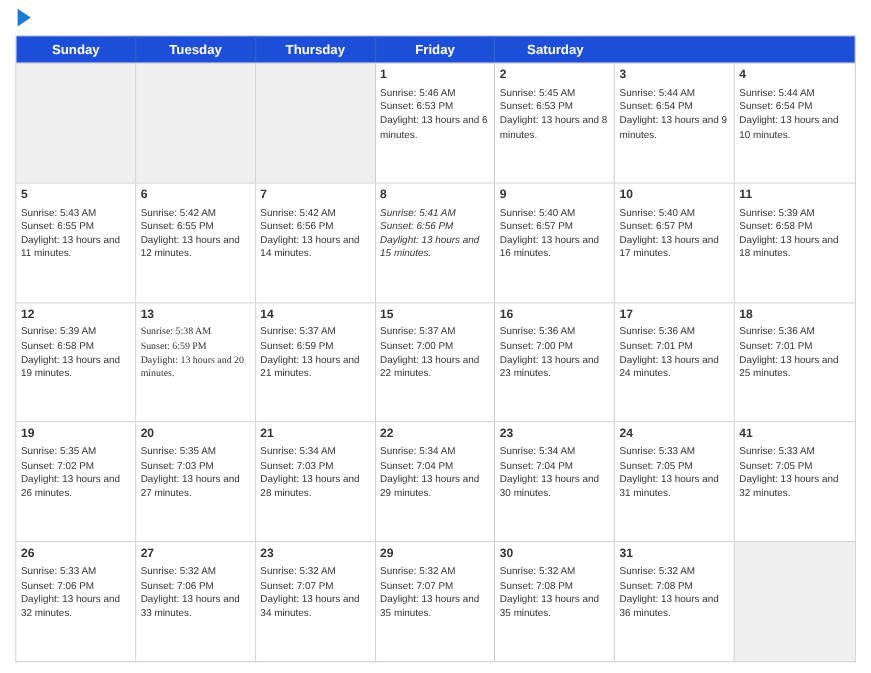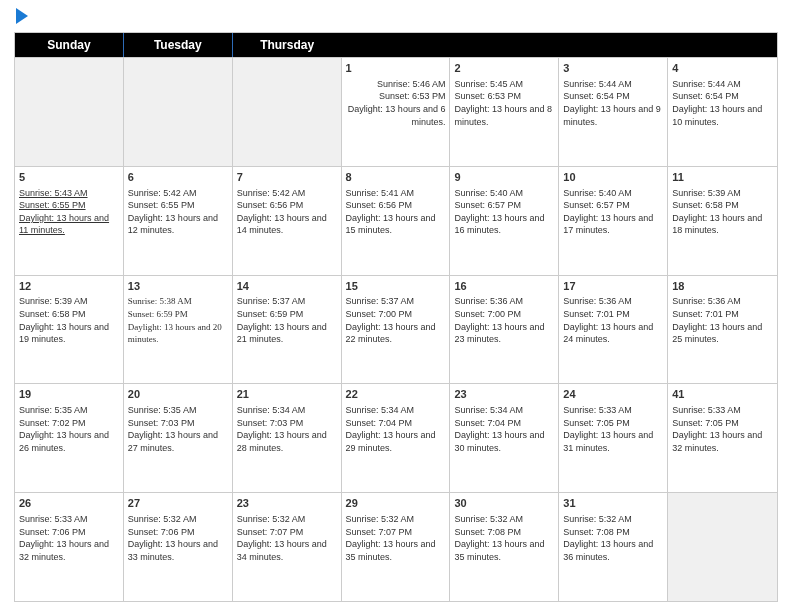--- a/index.html
+++ b/index.html
@@ -65,21 +65,21 @@
     }
     .calendar {
       flex: 1;
       display: flex;
       flex-direction: column;
       border: 1px solid #ccc;
     }
     .cal-header {
       display: grid;
       grid-template-columns: repeat(7, 1fr);
-      background: #000000;
+      background: #1d4ed8;
     }
     .cal-header-cell {
       color: white;
       font-size: 12px;
       font-weight: bold;
       padding: 5px 4px;
       text-align: center;
       border-right: 1px solid #2d6bb8;
     }
     .cal-header-cell:last-child { border-right: none; }
@@ -133,29 +133,31 @@
       <div class="main-title"></div>
       <div class="subtitle"></div>
     </div>
   </div>
 
   <div class="calendar">
     <div class="cal-header" id="cal-header">
         <div class="cal-header-cell">Sunday</div>
         <div class="cal-header-cell">Tuesday</div>
         <div class="cal-header-cell">Thursday</div>
+        <div class="cal-header-cell">Friday</div>
+        <div class="cal-header-cell">Saturday</div>
       </div>
     <div class="cal-body" id="cal-body">
         <div class="cal-row">
           <div class="cal-cell shaded empty"></div>
           <div class="cal-cell shaded empty"></div>
           <div class="cal-cell shaded empty"></div>
           <div class="cal-cell">
             <div class="day-num">1</div>
-            <div class="cell-text" style="white-space: pre-line; text-align: right;">Sunrise: 5:46 AM
+            <div class="cell-text" style="white-space: pre-line;">Sunrise: 5:46 AM
 Sunset: 6:53 PM
 Daylight: 13 hours and 6 minutes.</div>
           </div>
           <div class="cal-cell">
             <div class="day-num">2</div>
             <div class="cell-text" style="white-space: pre-line;">Sunrise: 5:45 AM
 Sunset: 6:53 PM
 Daylight: 13 hours and 8 minutes.</div>
           </div>
           <div class="cal-cell">
@@ -167,39 +169,39 @@
           <div class="cal-cell">
             <div class="day-num">4</div>
             <div class="cell-text" style="white-space: pre-line;">Sunrise: 5:44 AM
 Sunset: 6:54 PM
 Daylight: 13 hours and 10 minutes.</div>
           </div>
         </div>
         <div class="cal-row">
           <div class="cal-cell">
             <div class="day-num">5</div>
-            <div class="cell-text" style="white-space: pre-line; text-decoration: underline;">Sunrise: 5:43 AM
+            <div class="cell-text" style="white-space: pre-line;">Sunrise: 5:43 AM
 Sunset: 6:55 PM
 Daylight: 13 hours and 11 minutes.</div>
           </div>
           <div class="cal-cell">
             <div class="day-num">6</div>
             <div class="cell-text" style="white-space: pre-line;">Sunrise: 5:42 AM
 Sunset: 6:55 PM
 Daylight: 13 hours and 12 minutes.</div>
           </div>
           <div class="cal-cell">
             <div class="day-num">7</div>
             <div class="cell-text" style="white-space: pre-line;">Sunrise: 5:42 AM
 Sunset: 6:56 PM
 Daylight: 13 hours and 14 minutes.</div>
           </div>
           <div class="cal-cell">
             <div class="day-num">8</div>
-            <div class="cell-text" style="white-space: pre-line;">Sunrise: 5:41 AM
+            <div class="cell-text" style="white-space: pre-line; font-style: italic;">Sunrise: 5:41 AM
 Sunset: 6:56 PM
 Daylight: 13 hours and 15 minutes.</div>
           </div>
           <div class="cal-cell">
             <div class="day-num">9</div>
             <div class="cell-text" style="white-space: pre-line;">Sunrise: 5:40 AM
 Sunset: 6:57 PM
 Daylight: 13 hours and 16 minutes.</div>
           </div>
           <div class="cal-cell">

